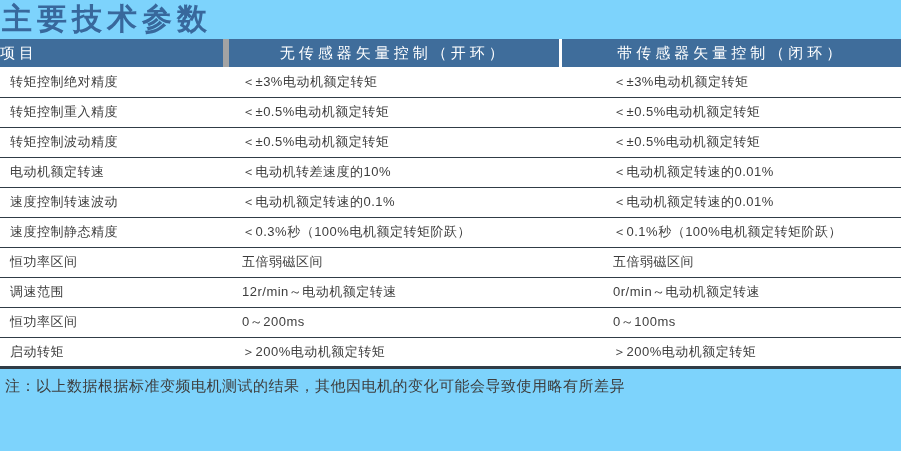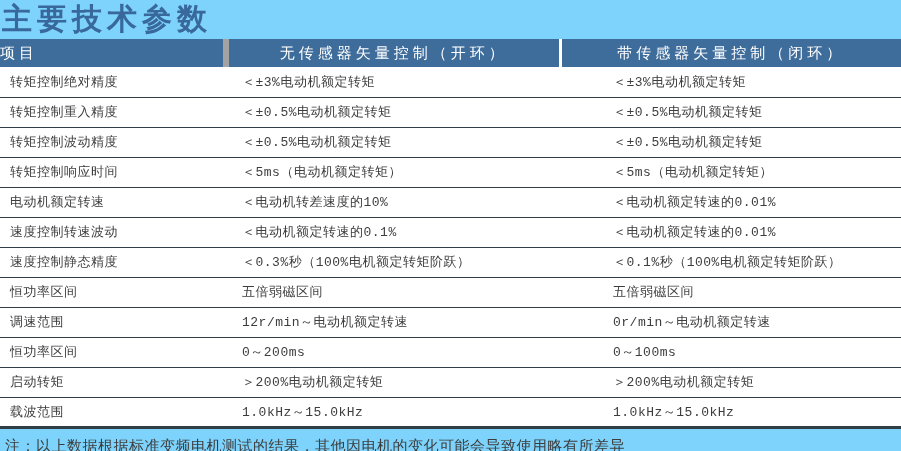--- a/index.html
+++ b/index.html
@@ -23,21 +23,21 @@
     font-size:15px;font-weight:normal;letter-spacing:4px;
     height:28px;padding:0;vertical-align:middle;
   }
   th.col-item{text-align:left;padding-left:10px;margin-top:12px;}
   th.col-open{border-left:6px solid #a3a3a3;border-right:3px solid #ffffff;text-align:center;}
   th.col-closed{text-align:center;}
   table.spec td{
     height:30px;vertical-align:middle;color:var(--body-text);
     font-size:13px;letter-spacing:0.5px;
     border-bottom:1px solid var(--separator);
-    background:#ffffff;white-space:nowrap;overflow:hidden;font-family:Liberation Mono, monospace;
+    background:#ffffff;white-space:nowrap;overflow:hidden;
   }
   table.spec tr:first-child td{border-top:none;}
   table.spec tr:last-child td{border-bottom:3px solid var(--separator);}
   td.c-item{padding-left:10px;}
   td.c-open{padding-left:16px;}
   td.c-closed{padding-left:53px;}
   .footnote{
     margin:8px 0 0 5px;font-size:15px;letter-spacing:0.5px;color:var(--body-text);
     white-space:nowrap;
   }
@@ -72,25 +72,20 @@
         <td class="c-item">转矩控制重入精度</td>
         <td class="c-open">＜±0.5%电动机额定转矩</td>
         <td class="c-closed">＜±0.5%电动机额定转矩</td>
       </tr>
       <tr>
         <td class="c-item">转矩控制波动精度</td>
         <td class="c-open">＜±0.5%电动机额定转矩</td>
         <td class="c-closed">＜±0.5%电动机额定转矩</td>
       </tr>
       <tr>
-        <td class="c-item">转矩控制响应时间</td>
-        <td class="c-open">＜5ms（电动机额定转矩）</td>
-        <td class="c-closed">＜5ms（电动机额定转矩）</td>
-      </tr>
-      <tr>
         <td class="c-item">电动机额定转速</td>
         <td class="c-open">＜电动机转差速度的10%</td>
         <td class="c-closed">＜电动机额定转速的0.01%</td>
       </tr>
       <tr>
         <td class="c-item">速度控制转速波动</td>
         <td class="c-open">＜电动机额定转速的0.1%</td>
         <td class="c-closed">＜电动机额定转速的0.01%</td>
       </tr>
       <tr>
@@ -111,23 +106,18 @@
       <tr>
         <td class="c-item">恒功率区间</td>
         <td class="c-open">0～200ms</td>
         <td class="c-closed">0～100ms</td>
       </tr>
       <tr>
         <td class="c-item">启动转矩</td>
         <td class="c-open">＞200%电动机额定转矩</td>
         <td class="c-closed">＞200%电动机额定转矩</td>
       </tr>
-      <tr>
-        <td class="c-item">载波范围</td>
-        <td class="c-open">1.0kHz～15.0kHz</td>
-        <td class="c-closed">1.0kHz～15.0kHz</td>
-      </tr>
     </tbody>
   </table>
 
   <div class="footnote">注：以上数据根据标准变频电机测试的结果，其他因电机的变化可能会导致使用略有所差异</div>
 
 </div>
 
 </body></html>

